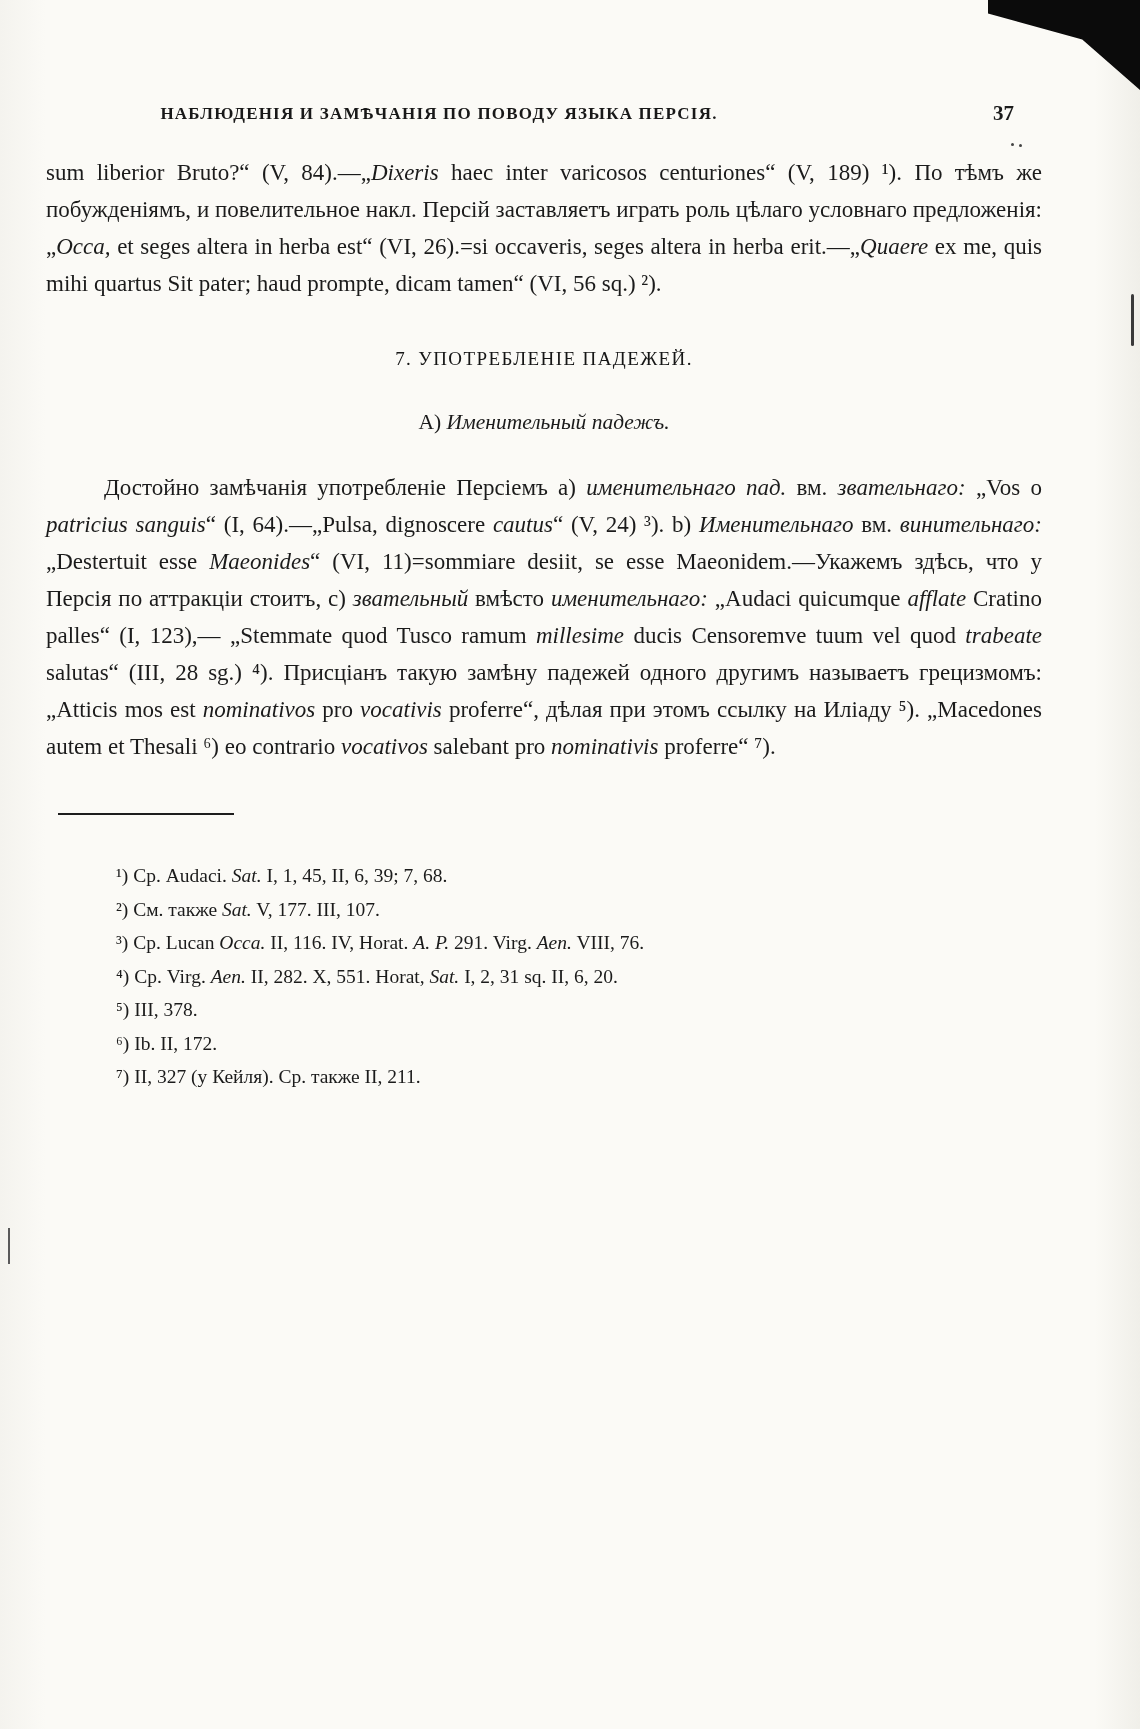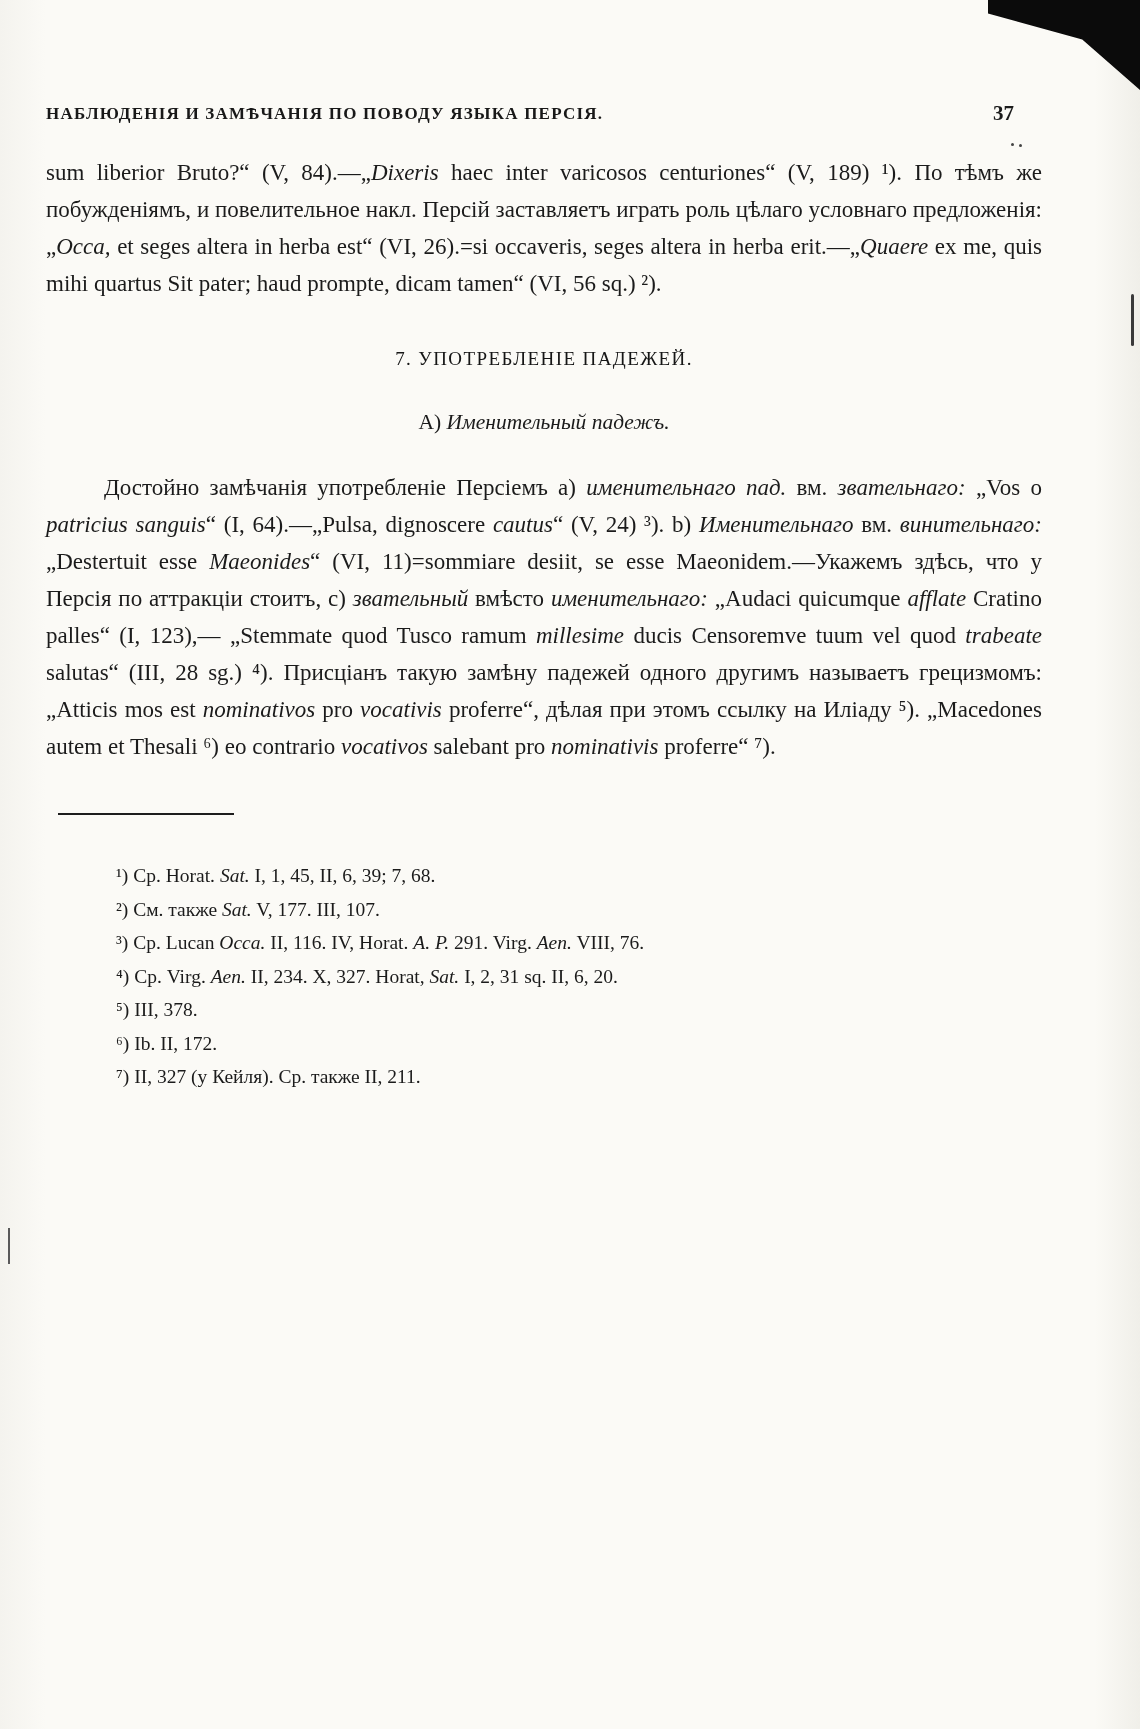--- a/index.html
+++ b/index.html
@@ -11,20 +11,21 @@
     background: linear-gradient(90deg, #f4f3ee 0%, #fbfaf6 4%, #fbfaf6 96%, #f0efe9 100%);
     color: #1b1b1b;
     font-family: "Liberation Serif", "DejaVu Serif", serif;
     overflow: hidden;
   }
   .content { padding: 104px 98px 0 46px; }
 
   
   .header { position: relative; margin-bottom: 24px; height: 26px; }
   .running-title {
+    text-align: center;
     padding-right: 210px;
     font-size: 17px;
     font-weight: 700;
     letter-spacing: 1.2px;
     color: #181818;
     white-space: nowrap;
   }
   .pagenum {
     position: absolute;
     right: 28px;
@@ -117,23 +118,23 @@
     <h3 class="section-heading">7. УПОТРЕБЛЕНІЕ ПАДЕЖЕЙ.</h3>
 
 
     <h4 class="subsection-heading"><span>А) </span><i>Именительный падежъ.</i></h4>
 
     <p class="body-par"><span>Достойно замѣчанія употребленіе Персіемъ а) </span><i>именительнаго пад.</i><span> вм. </span><i>звательнаго:</i><span> „Vos o </span><i>patricius sanguis</i><span>“ (I, 64).—„Pulsa, dignoscere </span><i>cautus</i><span>“ (V, 24) ³). b) </span><i>Именительнаго</i><span> вм. </span><i>винительнаго:</i><span> „Destertuit esse </span><i>Maeonides</i><span>“ (VI, 11)=sommiare desiit, se esse Maeonidem.—Укажемъ здѣсь, что у Персія по аттракціи стоитъ, с) </span><i>звательный</i><span> вмѣсто </span><i>именительнаго:</i><span> „Audaci quicumque </span><i>afflate</i><span> Cratino palles“ (I, 123),— „Stemmate quod Tusco ramum </span><i>millesime</i><span> ducis Censoremve tuum vel quod </span><i>trabeate</i><span> salutas“ (III, 28 sg.) ⁴). Присціанъ такую замѣну падежей одного другимъ называетъ грецизмомъ: „Atticis mos est </span><i>nominativos</i><span> pro </span><i>vocativis</i><span> proferre“, дѣлая при этомъ ссылку на Иліаду ⁵). „Macedones autem et Thesali ⁶) eo contrario </span><i>vocativos</i><span> salebant pro </span><i>nominativis</i><span> proferre“ ⁷).</span></p>
 
     <div class="footnote-rule"></div>
 
     <div class="footnotes">
-      <p class="footnote"><span>¹) Ср. Horat. </span><i>Sat.</i><span> I, 1, 45, II, 6, 39; 7, 68.</span></p>
+      <p class="footnote"><span>¹) Ср. Audaci. </span><i>Sat.</i><span> I, 1, 45, II, 6, 39; 7, 68.</span></p>
       <p class="footnote"><span>²) См. также </span><i>Sat.</i><span> V, 177. III, 107.</span></p>
       <p class="footnote"><span>³) Ср. Lucan </span><i>Occa.</i><span> II, 116. IV, Horat. </span><i>A. P.</i><span> 291. Virg. </span><i>Aen.</i><span> VIII, 76.</span></p>
-      <p class="footnote"><span>⁴) Ср. Virg. </span><i>Aen.</i><span> II, 234. X, 327. Horat, </span><i>Sat.</i><span> I, 2, 31 sq. II, 6, 20.</span></p>
+      <p class="footnote"><span>⁴) Ср. Virg. </span><i>Aen.</i><span> II, 282. X, 551. Horat, </span><i>Sat.</i><span> I, 2, 31 sq. II, 6, 20.</span></p>
       <p class="footnote"><span>⁵) III, 378.</span></p>
       <p class="footnote"><span>⁶) Ib. II, 172.</span></p>
       <p class="footnote"><span>⁷) II, 327 (у Кейля). Ср. также II, 211.</span></p>
     </div>
 
   </div>
 </div>
 
 </body></html>

